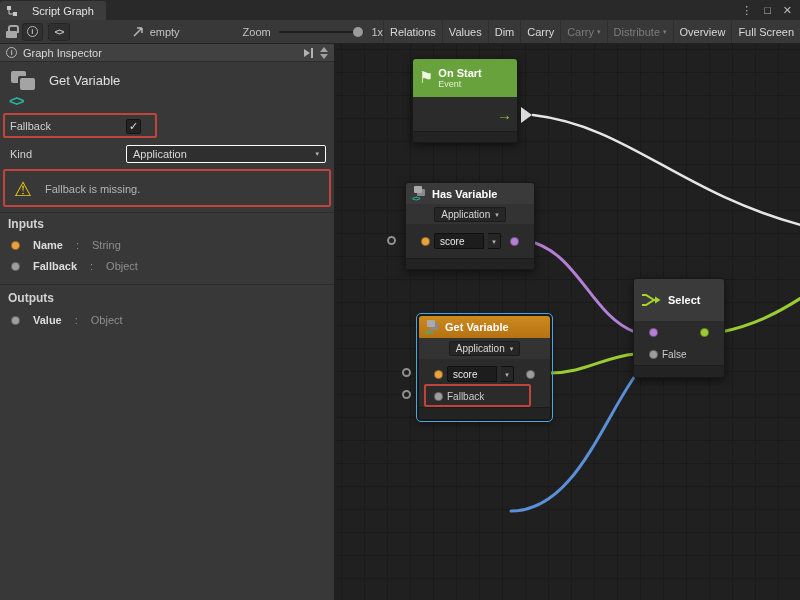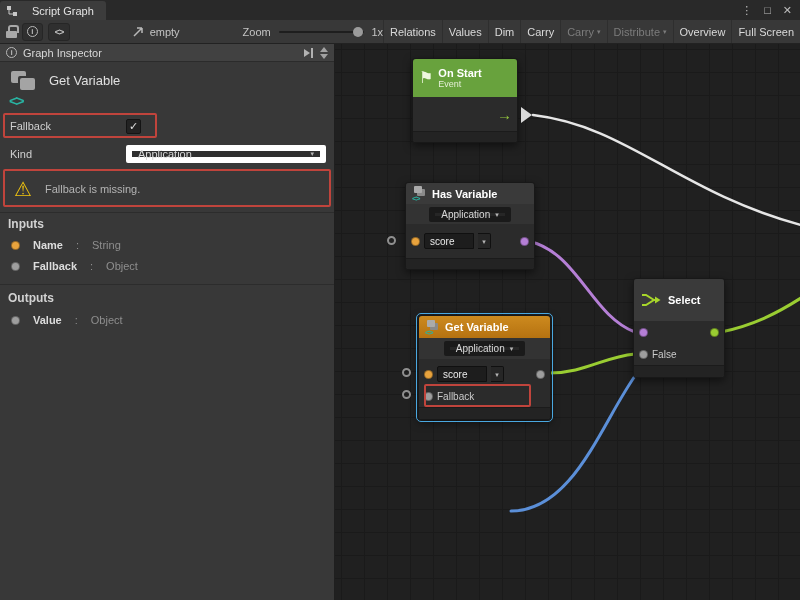--- a/index.html
+++ b/index.html
@@ -48,21 +48,21 @@
   .big-icon{position:absolute;left:9px;top:26px;width:36px;height:44px}
   .card{position:absolute;width:15px;height:12px;background:#a4a4a4;border-radius:2px}
   .c1{left:2px;top:1px}
   .c2{left:11px;top:8px;box-shadow:-2px -2px 0 #383838}
   .code-glyph{position:absolute;left:0;top:22px;color:#29b3a2;font-weight:bold;font-size:15px;letter-spacing:-2px}
   .insp-title{position:absolute;left:49px;top:29px;font-size:13px;color:#e0e0e0}
 
   .insp-row{position:absolute;left:0;right:0;display:flex;align-items:center;font-size:11px;color:#cfcfcf}
   .row-label{padding-left:10px;width:126px;flex:none}
   .checkbox{width:15px;height:15px;background:#232323;border:1px solid #141414;border-radius:2px;display:flex;align-items:center;justify-content:center;color:#e0e0e0;font-size:11px;line-height:1}
-  .dropdown{display:flex;align-items:center;background:#2f2f2f;border:6px solid #ffffff;border-radius:2px;color:#d8d8d8}
+  .dropdown{display:flex;align-items:center;background:#2f2f2f;border:1px solid #ffffff;border-radius:2px;color:#d8d8d8}
   .dropdown.lg{height:18px;flex:1;margin-right:8px;padding:0 6px;font-size:11px}
   .dropdown.lg .chev{margin-left:auto}
   .warning-box{position:absolute;top:128px;left:6px;right:8px;height:33px;display:flex;align-items:center;gap:13px;padding-left:8px;font-size:11px;color:#b4b4b4}
   .warn-icon{color:#f1c40f;font-size:20px;line-height:1}
   .divider{position:absolute;left:0;right:0;height:1px;background:#2c2c2c}
   .section-h{position:absolute;left:8px;font-size:12px;color:#d2d2d2;font-weight:bold}
   .io-row{position:absolute;left:11px;display:flex;align-items:center;gap:13px;font-size:11px}
   .io-name{color:#dcdcdc;font-weight:bold}
   .io-sep,.io-type{color:#8e8e8e}
 
@@ -83,21 +83,21 @@
   .node.selected{outline:1px solid #4aa8e0;outline-offset:1px}
   .n-head{height:21px;background:#3a3a3a;display:flex;align-items:center;gap:5px;padding:0 6px;border-radius:3px 3px 0 0}
   .n-head.head-green{height:38px;background:#68a23d}
   .n-head.head-warn{height:22px;background:linear-gradient(#cd8a1e,#b57211)}
   .n-title{font-size:11px;color:#fff;font-weight:bold;white-space:nowrap}
   .n-sub{font-size:9px;color:#e3eed4}
   .flag-glyph{color:#eef7df;font-size:16px;line-height:1}
   .n-kind{height:20px;background:#333;display:flex;justify-content:center;align-items:center}
   .dropdown.sm{height:15px;padding:0 6px;gap:5px;font-size:10px;background:#262626;border-color:#1a1a1a}
   .n-body{position:relative;background:#2b2b2b}
-  .n-row{height:22px;display:flex;align-items:center;padding:0 5px;gap:4px;font-size:10px;color:#cbcbcb}
+  .n-row{height:22px;display:flex;align-items:center;padding:0 15px;gap:4px;font-size:10px;color:#cbcbcb}
   .n-foot{height:11px;background:#232323;border-top:1px solid #1b1b1b;border-radius:0 0 3px 3px}
   .dot{width:9px;height:9px;border-radius:50%;border:1px solid rgba(0,0,0,.35);flex:none}
   .orange{background:#e8a33d}.purple{background:#b57fd6}.gray{background:#9e9e9e}
   .green{background:#9acd32}.teal{background:#3ed6b5}
   .field{height:16px;background:#1d1d1d;border:1px solid #101010;border-radius:2px 0 0 2px;font-size:10px;color:#eaeaea;display:flex;align-items:center;padding:0 5px;min-width:50px}
   .field.solo{border-radius:2px;min-width:34px;justify-content:center}
   .field-chev{height:16px;width:13px;background:#262626;border:1px solid #101010;border-left:none;border-radius:0 2px 2px 0;display:flex;align-items:center;justify-content:center;flex:none}
   .spacer{flex:1}
   .flow-arrow{position:absolute;right:5px;top:50%;transform:translateY(-50%);color:#95c73e;font-weight:bold;font-size:15px}
   .flow-tri{position:absolute;width:0;height:0;border-top:8px solid transparent;border-bottom:8px solid transparent;border-left:11px solid #dadada;z-index:12}

